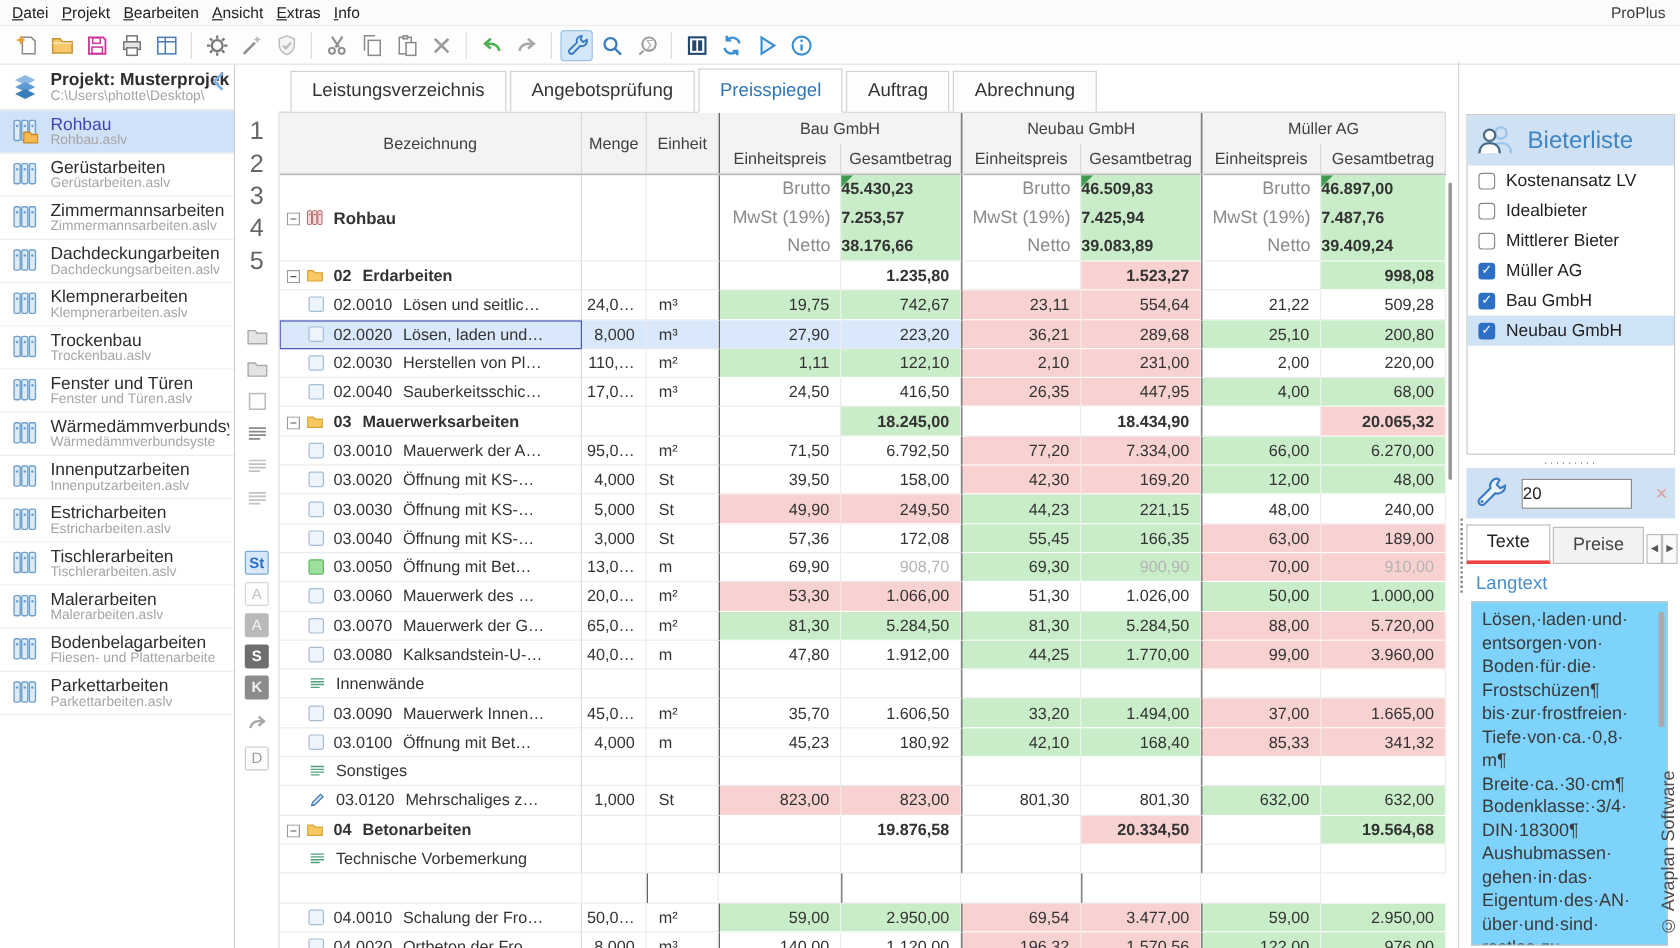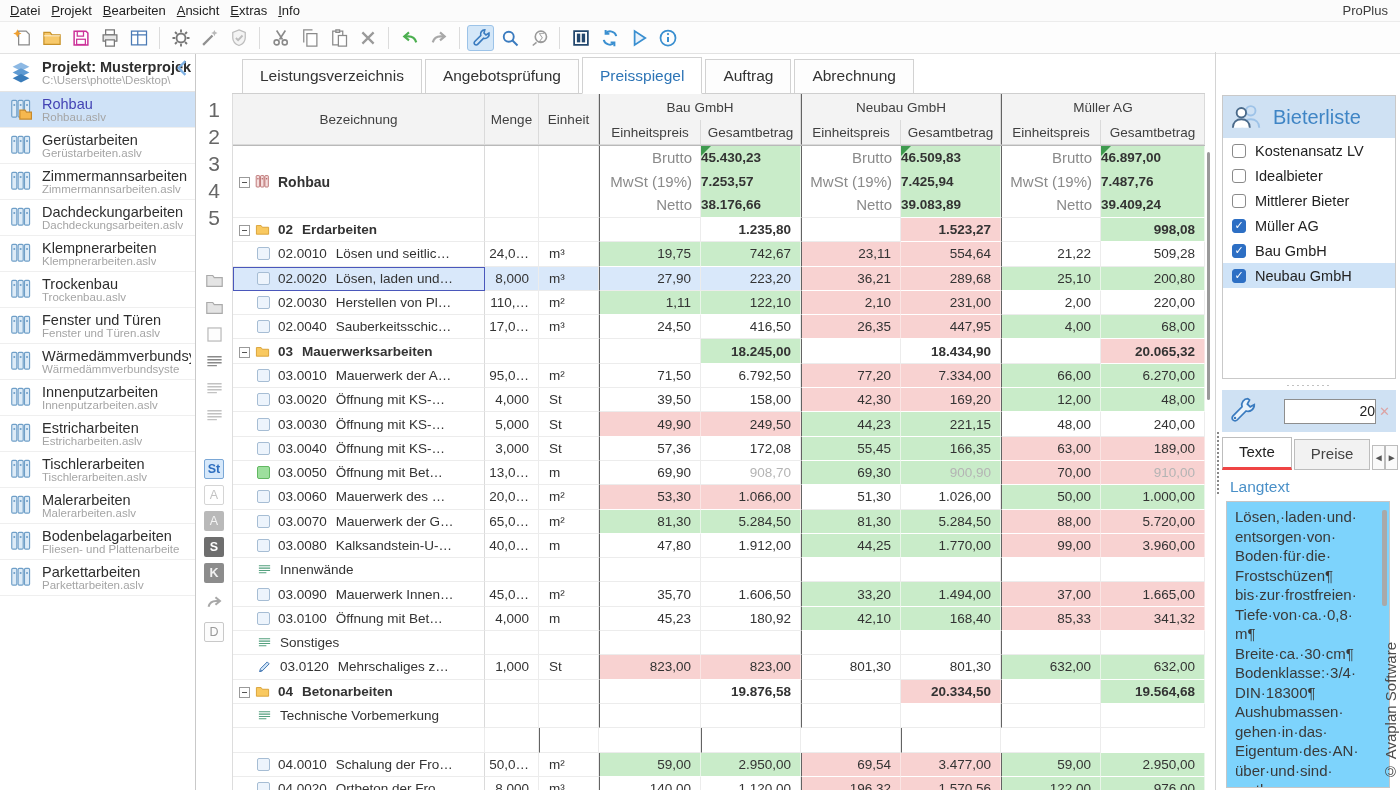--- a/index.html
+++ b/index.html
@@ -91,21 +91,21 @@
   .bitem{display:flex;align-items:center;height:25px;padding-left:9px;font-size:14.5px;color:#222}
   .bitem.hl{background:#cfe3f7}
   .bcb{width:14px;height:14px;flex:0 0 14px;border:1px solid #8a8a8a;border-radius:3px;background:#fff;margin-right:9px;display:flex;align-items:center;justify-content:center}
   .bcb.on{background:#2d6fc4;border-color:#2d6fc4;color:#fff;font-size:11px;line-height:1}
   #hsplit{position:absolute;left:1222px;top:380px;width:174px;text-align:center;color:#777;font-size:9px;letter-spacing:2px}
   #vsplit{position:absolute;left:1217px;top:432px;height:62px;border-left:2px dotted #888}
 
   
   #tool-head{position:absolute;left:1222px;top:390px;width:174px;height:42px;background:#cfe1f3;display:flex;align-items:center;padding:0 6px}
   #tool-head svg{width:30px;height:30px}
-  #tool-input{width:92px;height:25px;border:1px solid #8e8e8e;background:#fff;text-align:right;font-size:14px;font-family:inherit;margin-left:26px;color:#222}
+  #tool-input{width:92px;height:25px;border:1px solid #8e8e8e;background:#fff;text-align:left;font-size:14px;font-family:inherit;margin-left:10px;color:#222}
   #tool-close{margin-left:auto;color:#dca3a3;font-size:13px}
   #ttabs{position:absolute;left:1222px;top:440px;width:176px;height:30px;display:flex;align-items:flex-end;font-size:15px}
   .ttab{padding:5px 16px 7px;border:1px solid #bdbdbd;background:#f2f2f2;color:#444;margin-right:2px}
   .ttab.active{background:#fff;border-bottom:3px solid #ef4444;color:#222}
   .tarr{width:18px;height:25px;border:1px solid #bdbdbd;background:#fafafa;color:#555;font-size:10px;display:flex;align-items:center;justify-content:center}
   .tarr:first-of-type{margin-left:auto}
   #langtext-label{position:absolute;left:1230px;top:478px;font-size:15.5px;color:#4a90c8}
   #langtext-box{position:absolute;left:1226px;top:501px;width:164px;bottom:2px;border:1px solid #c6c6c6;background:#7dd3fc;padding:5px 14px 5px 8px;font-size:15px;line-height:19.5px;color:#3a3a3a;white-space:pre-wrap;overflow:hidden}
   #lt-scroll{position:absolute;left:1382px;top:510px;width:5px;height:96px;background:#a9a9a9;border-radius:2px}
   #copyright{position:absolute;right:1px;bottom:10px;writing-mode:vertical-rl;transform:rotate(180deg);font-size:15px;color:#4c4c4c}

